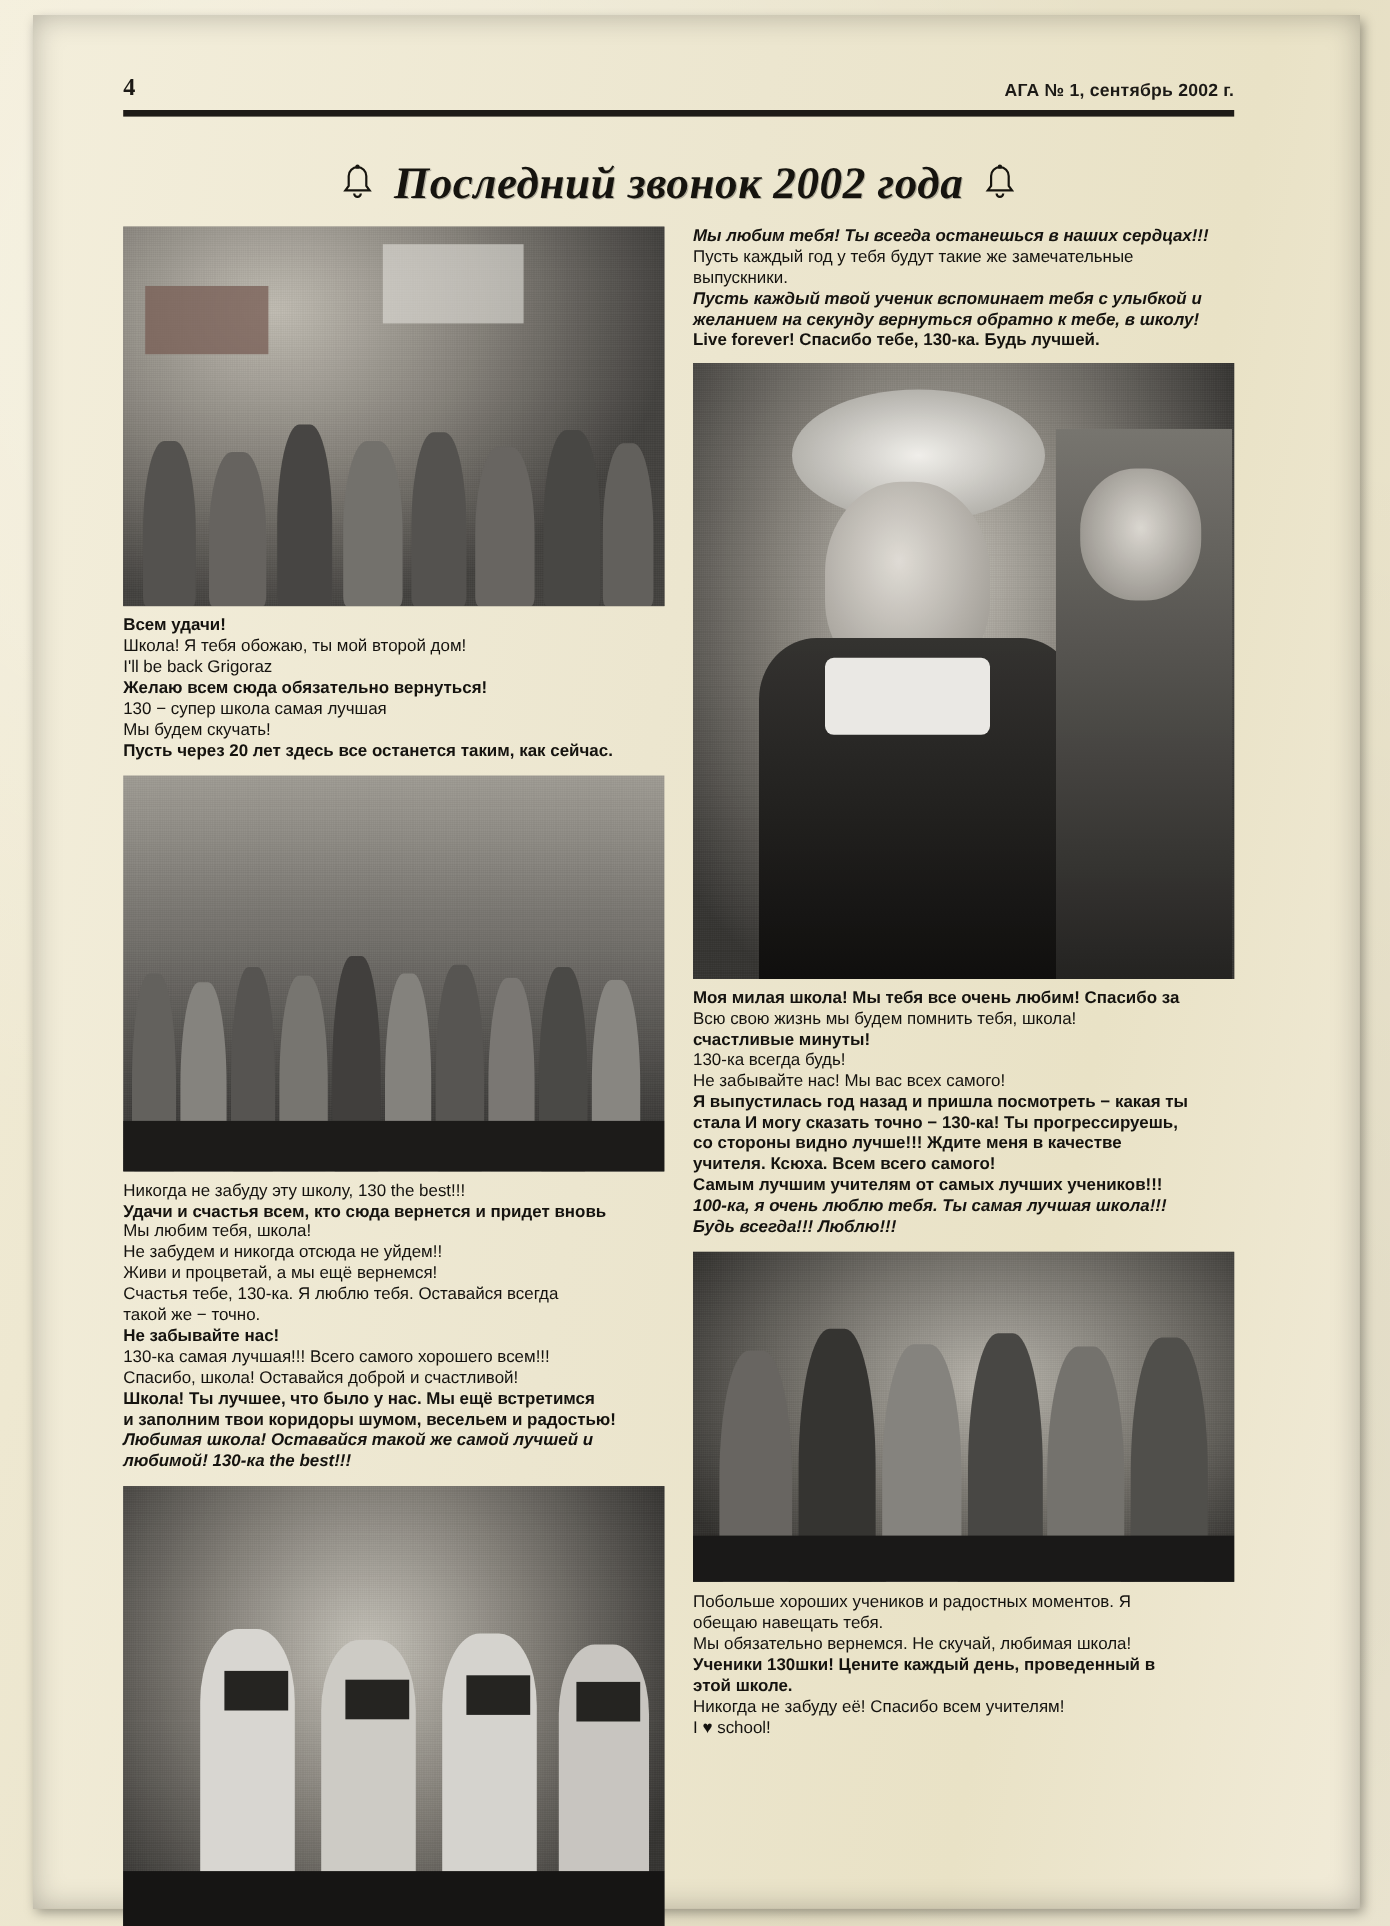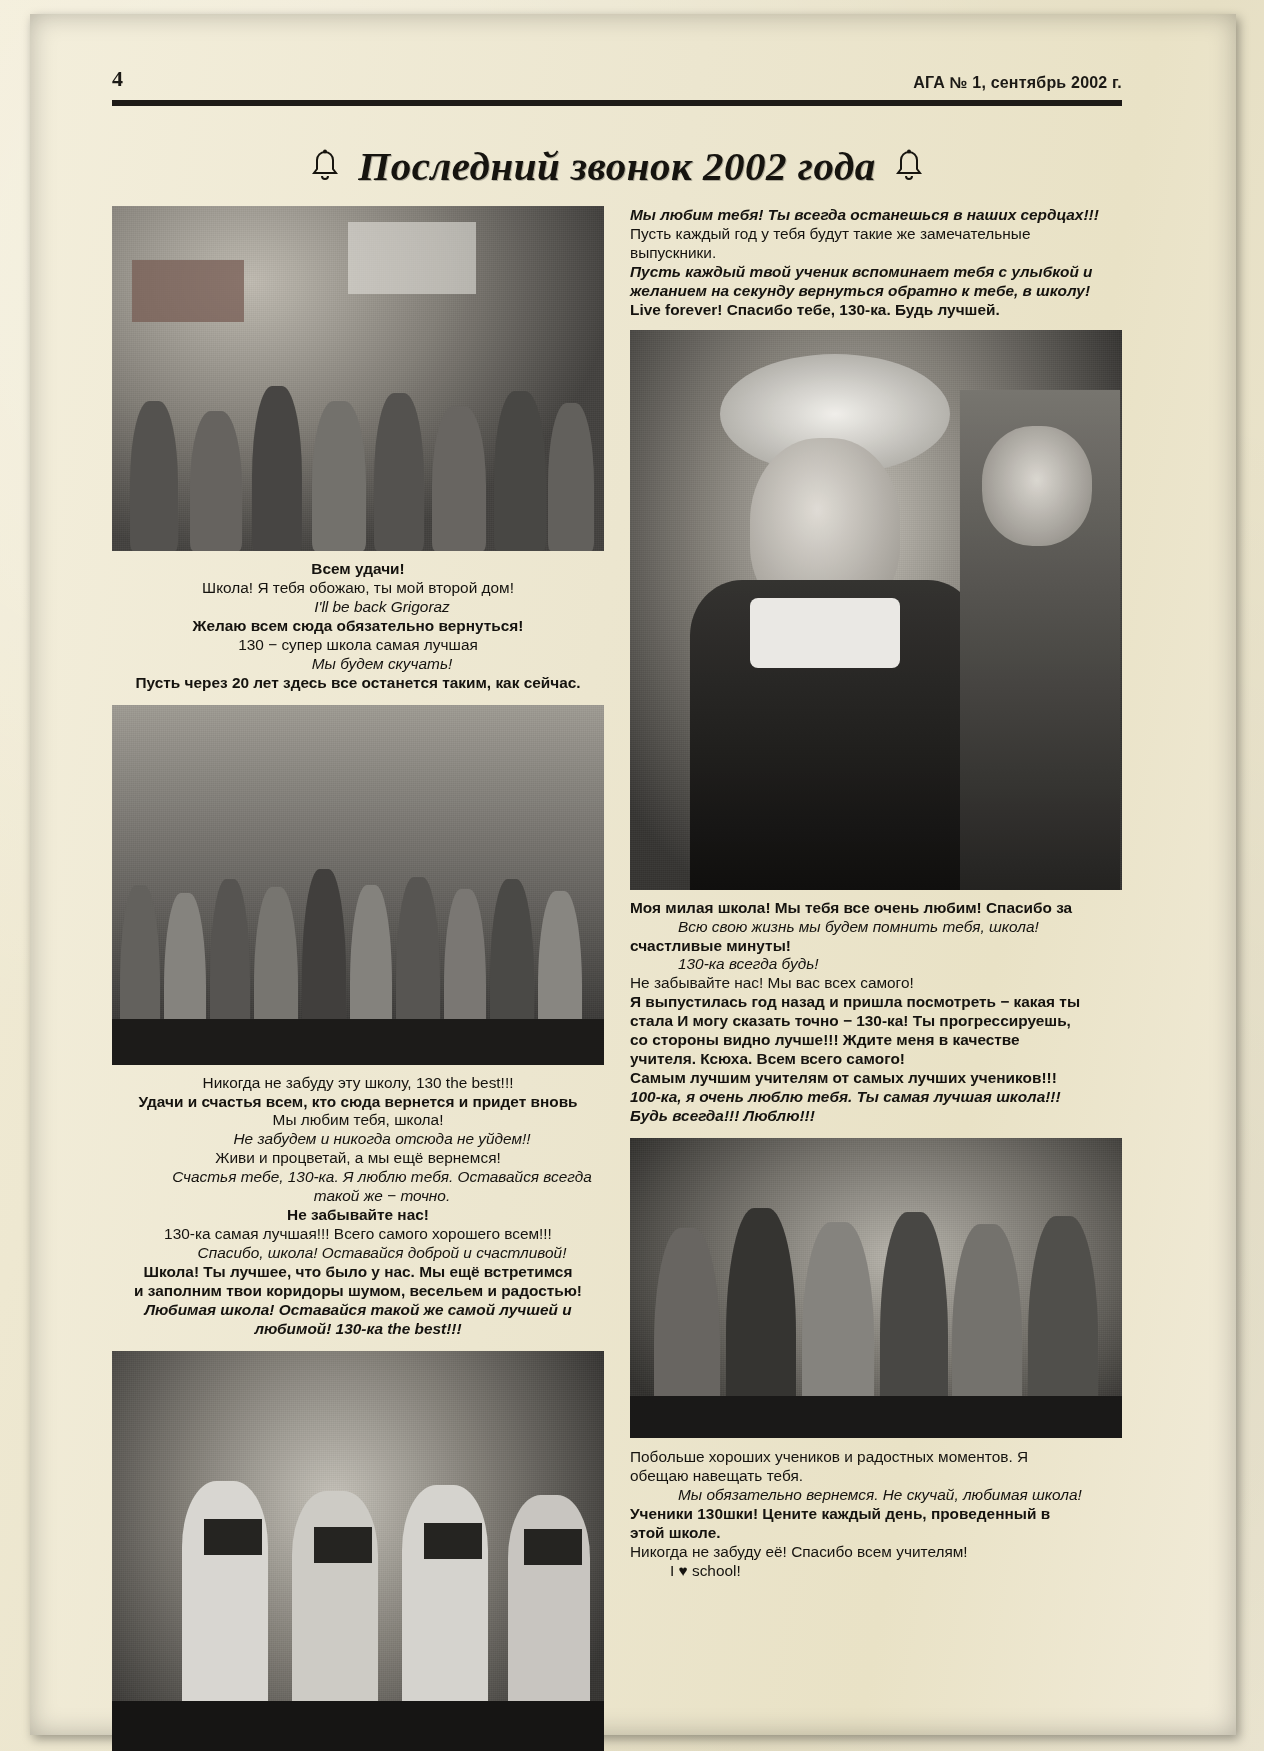--- a/index.html
+++ b/index.html
@@ -33,41 +33,41 @@
     text-shadow:1px 1px 0 rgba(0,0,0,.25);
   }
   .bell{width:30px;height:34px;display:block;}
 
   .cols{display:flex;gap:26px;align-items:flex-start;}
   .col{width:492px;}
 
   .txt{font-family:"Liberation Sans",sans-serif;font-size:15.4px;line-height:1.23;color:#15130f;margin:0;}
   .l{display:block;}
   .b{font-weight:bold;}
-  .i{font-style:italic;margin-left:48px;}
+  .i{}
   .bi{font-weight:bold;font-style:italic;}
-  .block{margin:9px 0 12px 0;text-align:center;}
+  .block{margin:9px 0 12px 0;}
 
   .photo{position:relative;overflow:hidden;background:#2a2a28;filter:contrast(1.05) saturate(.25);}
   .photo .grain{position:absolute;inset:0;opacity:.33;
     background-image:
       repeating-linear-gradient(0deg,rgba(255,255,255,.06) 0 1px,rgba(0,0,0,.06) 1px 2px),
       repeating-linear-gradient(90deg,rgba(255,255,255,.04) 0 1px,rgba(0,0,0,.05) 1px 2px);}
   .p1{height:345px;background:
       radial-gradient(ellipse at 28% 22%, #c9b892 0%, #8e7f63 38%, #4b443a 72%),
       linear-gradient(180deg,#9a8d6f 0%,#6d6353 45%,#3a352d 100%);}
   .p3{height:360px;background:linear-gradient(180deg,#a79a7c 0%,#6b6253 55%,#33302a 100%);}
   .p4{height:520px;background:
       radial-gradient(ellipse at 45% 35%, #cdbf9d 0%, #8a7c60 40%, #3d382f 80%),
       linear-gradient(180deg,#8b8068 0%,#554e41 60%,#262320 100%);}
   .p5{height:265px;background:
       radial-gradient(ellipse at 55% 40%, #c0b392 0%, #7d7259 45%, #393429 85%),
       linear-gradient(180deg,#8a7f66 0%,#4e4839 60%,#242118 100%);}
   .silh{position:absolute;border-radius:40% 40% 6% 6%/55% 55% 6% 6%;}
-  .heart{color:#15130f;margin-left:40px;}
+  .heart{color:#15130f;}
 </style>
 </head>
 <body>
 
 <div class="page">
   <div class="sheet"></div>
 
   <div class="content">
 
     <div class="masthead">

